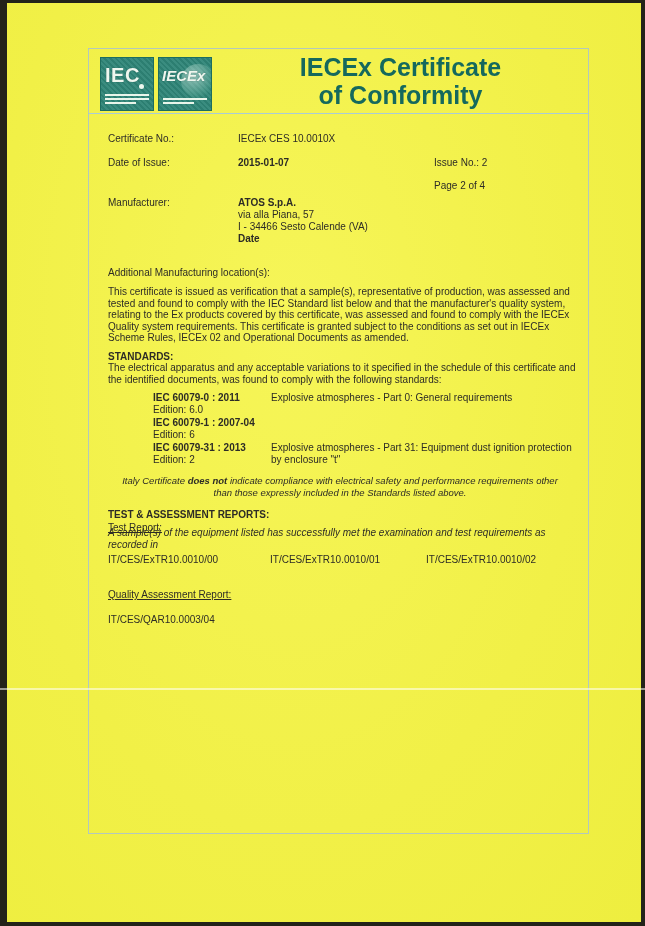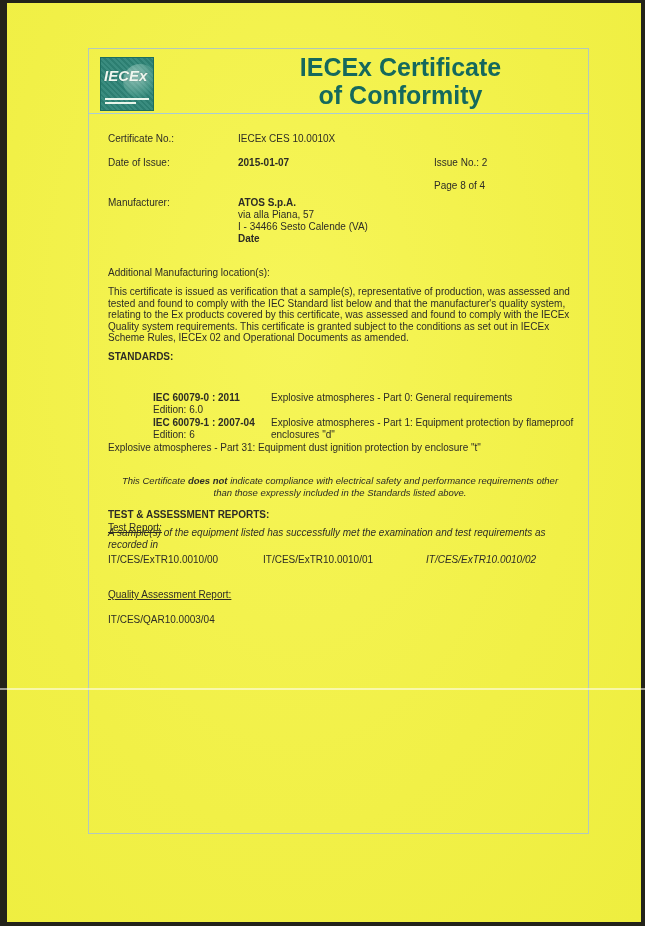--- a/index.html
+++ b/index.html
@@ -98,33 +98,42 @@
 
   .disclaimer {
     position:absolute; left:25px; top:426px; width:452px;
     text-align:center; font-style:italic;
     font-size:9.5px; line-height:11.5px; color:#2d2c26;
   }
 
   .report-row { position:absolute; left:19px; top:505px; width:470px; height:12px; }
   .report-row span { position:absolute; top:0; }
   .report-0 { left:0; }
-  .report-1 { left:155px; }
-  .report-2 { left:318px;font-style:italic; }
+  .report-1 { left:162px; }
+  .report-2 { left:318px; }
 </style>
 </head>
 <body>
 
 <div class="scan">
   <div class="paper"></div>
 
   <div class="cert-frame">
 
     <div class="cert-header">
       <div class="logos">
+        <div class="logo iec">
+          <span class="logo-word">IEC</span>
+          <span class="dot"></span>
+          <div class="lines">
+              <i></i>
+              <i></i>
+              <i class="short"></i>
+            </div>
+        </div>
         <div class="logo iecex">
           <span class="globe"></span>
           <span class="logo-word">IECEx</span>
           <div class="lines">
               <i></i>
               <i class="short"></i>
             </div>
         </div>
       </div>
       <div class="cert-title">
@@ -132,53 +141,57 @@
         <div>of Conformity</div>
       </div>
     </div>
 
     <div class="t label-col" style="top:84px">Certificate No.:</div>
     <div class="t value-col" style="top:84px">IECEx CES 10.0010X</div>
 
     <div class="t label-col" style="top:108px">Date of Issue:</div>
     <div class="t value-col b" style="top:108px">2015-01-07</div>
     <div class="t right-col" style="top:108px">Issue No.: 2</div>
-    <div class="t right-col" style="top:131px">Page 8 of 4</div>
+    <div class="t right-col" style="top:131px">Page 2 of 4</div>
 
     <div class="t label-col" style="top:148px">Manufacturer:</div>
     <div class="t value-col b" style="top:148px">ATOS S.p.A.</div>
     <div class="t value-col" style="top:160px">via alla Piana, 57</div>
     <div class="t value-col" style="top:172px">I - 34466 Sesto Calende (VA)</div>
     <div class="t value-col b" style="top:184px">Date</div>
 
     <div class="t label-col" style="top:218px">Additional Manufacturing location(s):</div>
 
     <div class="t label-col wrap para" style="top:237px">This certificate is issued as verification that a sample(s), representative of production, was assessed and tested and found to comply with the IEC Standard list below and that the manufacturer's quality system, relating to the Ex products covered by this certificate, was assessed and found to comply with the IECEx Quality system requirements. This certificate is granted subject to the conditions as set out in IECEx Scheme Rules, IECEx 02 and Operational Documents as amended.</div>
 
     <div class="t label-col b" style="top:302px">STANDARDS:</div>
+    <div class="t label-col wrap para" style="top:313px">The electrical apparatus and any acceptable variations to it specified in the schedule of this certificate and the identified documents, was found to comply with the following standards:</div>
 
     <div class="std-row" style="top:343px">
       <div class="std-code">
         <div class="t b" style="position:static">IEC 60079-0 : 2011</div>
         <div class="t" style="position:static">Edition: 6.0</div>
       </div>
       <div class="std-desc t" style="position:static">Explosive atmospheres - Part 0: General requirements</div>
     </div>
     <div class="std-row" style="top:368px">
       <div class="std-code">
         <div class="t b" style="position:static">IEC 60079-1 : 2007-04</div>
         <div class="t" style="position:static">Edition: 6</div>
       </div>
-      <div class="std-desc t" style="position:static">Explosive atmospheres - Part 1: Equipment protection by flameproof enclosures "d"</div>
     </div>
     <div class="std-row" style="top:393px">
+      <div class="std-code">
+        <div class="t b" style="position:static">IEC 60079-31 : 2013</div>
+        <div class="t" style="position:static">Edition: 2</div>
+      </div>
       <div class="std-desc t" style="position:static">Explosive atmospheres - Part 31: Equipment dust ignition protection by enclosure "t"</div>
     </div>
 
-    <div class="disclaimer"><span>This Certificate </span><span class="b">does not</span><span> indicate compliance with electrical safety and performance requirements other than those expressly included in the Standards listed above.</span></div>
+    <div class="disclaimer"><span>Italy Certificate </span><span class="b">does not</span><span> indicate compliance with electrical safety and performance requirements other than those expressly included in the Standards listed above.</span></div>
 
     <div class="t label-col b" style="top:460px">TEST &amp; ASSESSMENT REPORTS:</div>
     <div class="t label-col i wrap para" style="top:471px">A sample(s) of the equipment listed has successfully met the examination and test requirements as recorded in</div>
 
     <div class="t label-col u" style="top:473px">Test Report:</div>
     <div class="report-row">
       <span class="t report-0" style="position:absolute">IT/CES/ExTR10.0010/00</span>
       <span class="t report-1" style="position:absolute">IT/CES/ExTR10.0010/01</span>
       <span class="t report-2" style="position:absolute">IT/CES/ExTR10.0010/02</span>
     </div>

